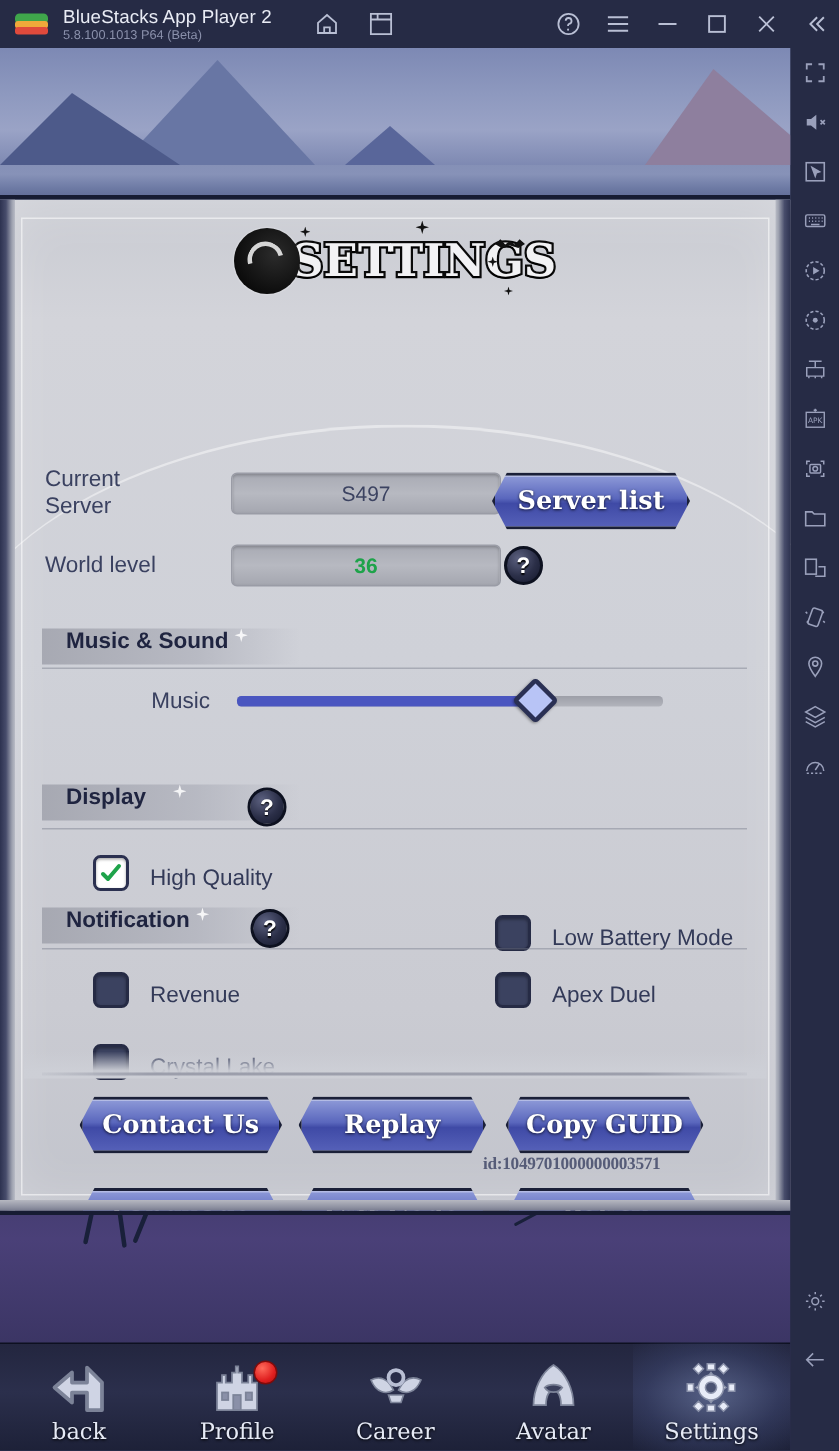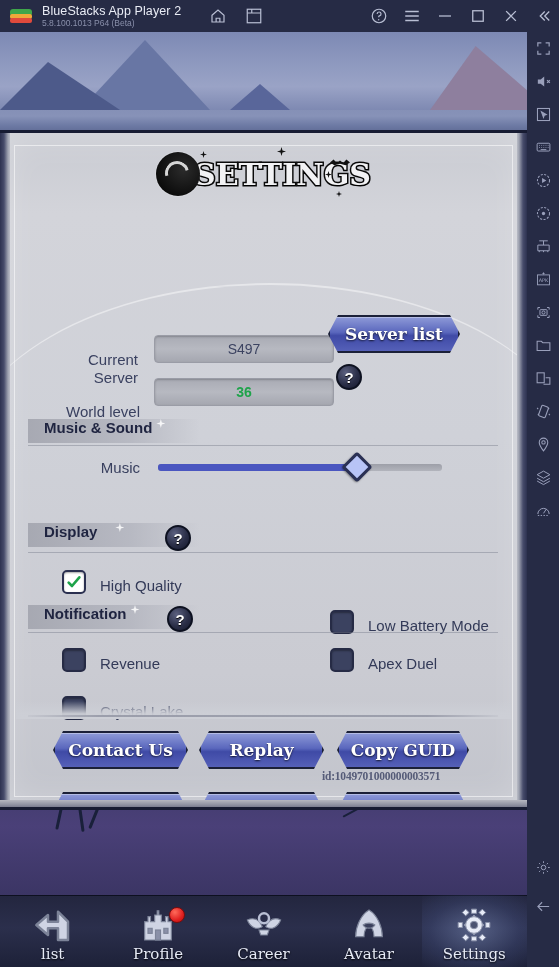--- a/index.html
+++ b/index.html
@@ -121,22 +121,22 @@
     clip-path: polygon(0% 40%, 18% 5%, 34% 45%, 50% 18%, 66% 45%, 82% 5%, 100% 40%, 78% 70%, 50% 52%, 22% 70%);
   }
 
   
   .server-row, .world-row {
     position: absolute; display: flex; align-items: center;
   }
   .server-row { left: 30px; top: 178px; }
   .world-row  { left: 30px; top: 230px; }
   .field-label {
-    width: 110px; text-align: right; color: #3a4160;
-    font-size: 15px; line-height: 18px; font-family: "Liberation Sans", sans-serif; margin-top: 40px;
+    width: 110px; color: #3a4160;
+    font-size: 15px; line-height: 18px; font-family: "Liberation Sans", sans-serif;
   }
   .field-label.two-line { padding-right: 2px; }
   .field-box {
     margin-left: 14px; width: 180px; height: 28px; border-radius: 4px;
     background: linear-gradient(180deg,#a9abb4 0%, #b7b9c1 50%, #a5a7b0 100%);
     border: 1px solid #9a9ca6;
     box-shadow: inset 0 1px 2px rgba(0,0,0,.22);
     display:flex; align-items:center; justify-content:center;
     font-size: 14px; color: #3c4361;
   }
@@ -448,21 +448,21 @@
     </div>
 
     <div class="bottomnav">
 
       <div class="nav-item">
         <span class="nav-ico">
           <svg viewBox="0 0 48 48" fill="none" stroke="#e2e6f2" stroke-width="3" stroke-linejoin="round">
             <path d="M30 8 L42 20 V42 H30 V28 H18 V36 L4 24 L18 12 V20 H30 Z" fill="#cfd4e4" stroke="#7c8398"></path>
           </svg>
         </span>
-        <span class="nav-label">list</span>
+        <span class="nav-label">back</span>
       </div>
 
       <div class="nav-item">
         <span class="nav-ico">
           <svg viewBox="0 0 48 48" fill="#cfd4e4" stroke="#7c8398" stroke-width="1.4">
             <path d="M8 20 h4 v-6 h3 v6 h5 v-8 h3 v-5 h2 v5 h3 v8 h5 v-6 h3 v6 h4 v22 H8 Z"></path>
             <rect x="21" y="30" width="6" height="12" fill="#8a90a8"></rect>
             <rect x="12" y="28" width="5" height="6" fill="#8a90a8"></rect>
             <rect x="31" y="28" width="5" height="6" fill="#8a90a8"></rect>
           </svg>

